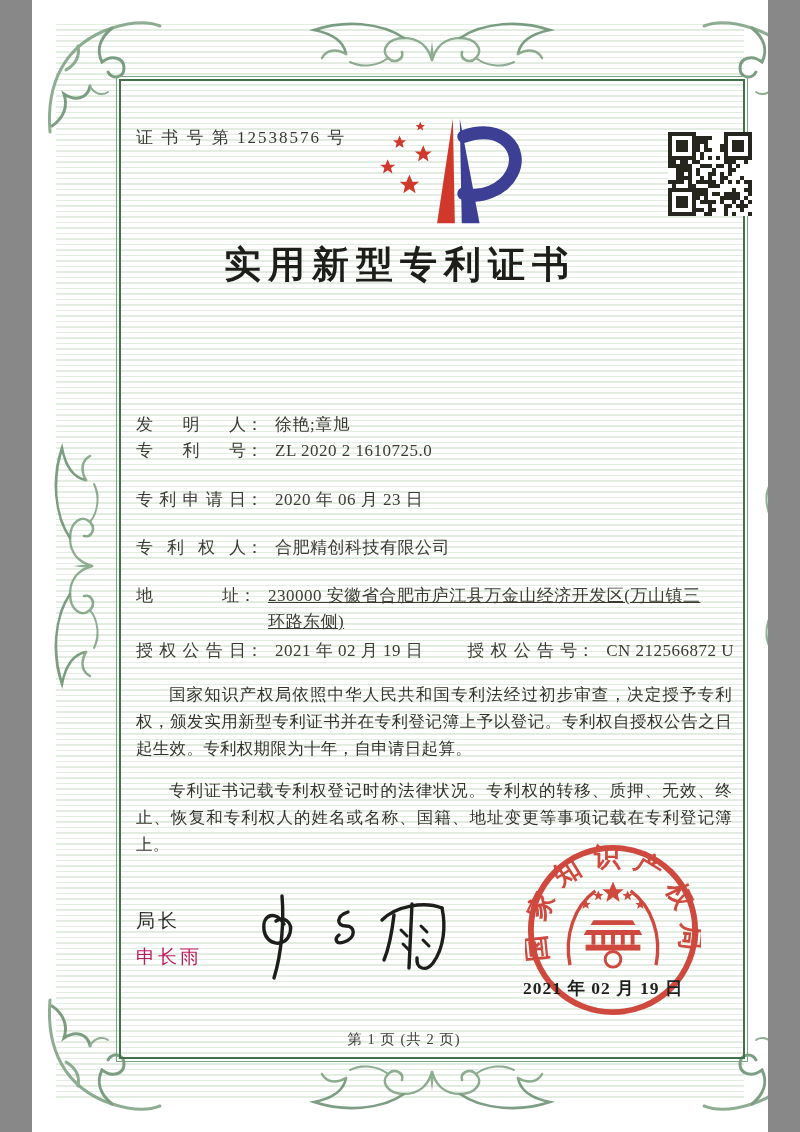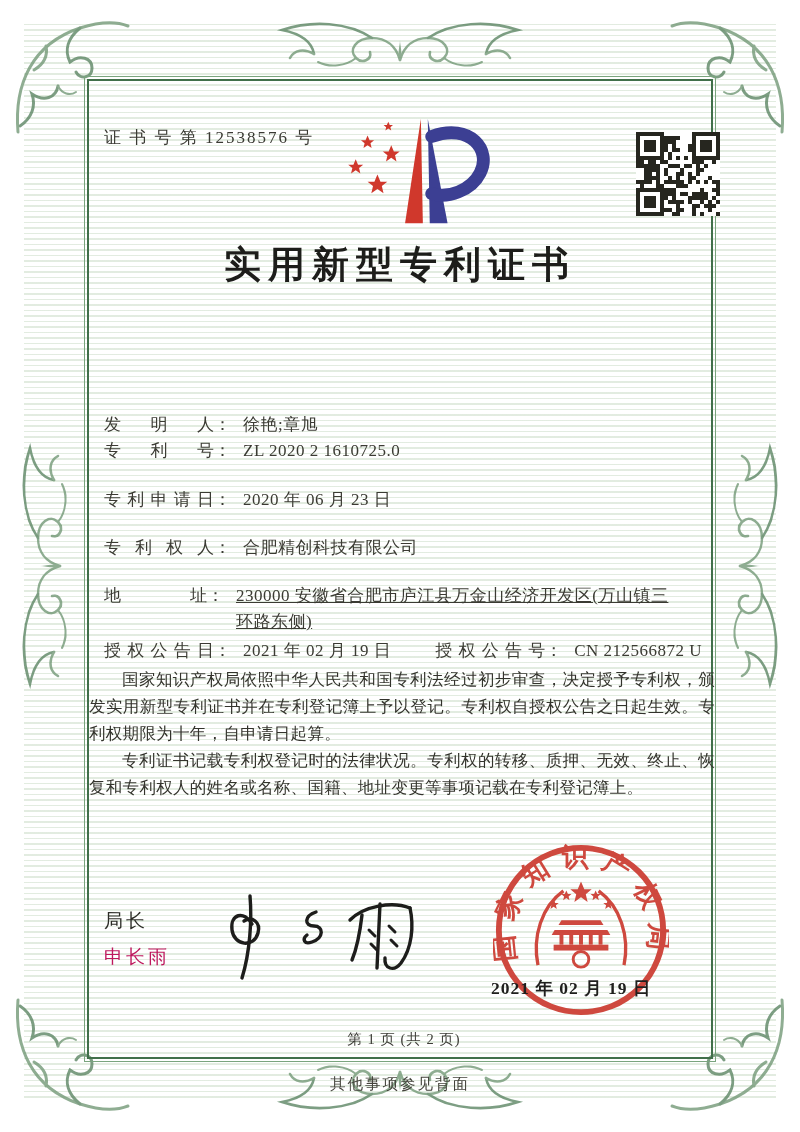--- a/index.html
+++ b/index.html
@@ -1,17 +1,17 @@
 <!DOCTYPE html>
 <html><head>
 <meta charset="utf-8">
 <style>
   html,body{margin:0;padding:0;background:#888;}
   .page{
-    position:relative; width:800px; height:1132px; margin:0 auto;
+    position:relative; width:736px; height:1132px; margin:0 auto;
     background:#ffffff; overflow:hidden;
     font-family:"Liberation Serif","DejaVu Serif",serif;
     color:#33332c;
   }
   .abs{position:absolute;}
   
   .stripes{
     left:24px; top:24px; right:24px; bottom:30px;
     background:repeating-linear-gradient(180deg,
       rgba(168,197,162,.33) 0 1.2px, rgba(255,255,255,0) 1.2px 5.5px);
@@ -36,21 +36,21 @@
   .row .flabel{
     display:inline-block; width:110px; text-align:justify; text-align-last:justify;
     vertical-align:top; color:#3b3b33;
   }
   .row .fcolon{display:inline-block; vertical-align:top;}
   .row .fvalue{display:inline-block; margin-left:12px; vertical-align:top; letter-spacing:.5px;}
   .row.wrap{white-space:normal; display:flex;}
   .row.wrap .fvalue{width:470px;text-decoration:underline;}
   .pair2{margin-left:44px;}
   .bodytext{left:88px; top:666px; width:628px;}
-  .bodytext p{margin:1px; text-indent:2em; font-size:16.5px; line-height:26.8px;
+  .bodytext p{margin:16px; text-indent:2em; font-size:16.5px; line-height:26.8px;
     text-align:justify; color:#33332c; letter-spacing:.3px;}
   .official-title{left:104px; top:908px; font-size:19px; letter-spacing:3px; color:#2c2c27;text-align:center;}
   .official-name{left:104px; top:944px; font-size:19px; letter-spacing:3px; color:#be185d;}
   .signature{left:212px; top:888px;}
   .seal{left:493px; top:842px; opacity:.92;}
   .seal-date{left:491px; top:976px; font-size:17.5px; color:#1f1f1d; letter-spacing:1px; font-weight:600;}
   .page-number{left:8px; right:0; top:1030px; text-align:center; font-size:14.5px; letter-spacing:1px; color:#3c3c36;}
   .back-note{left:0; right:0; top:1074px; text-align:center; font-size:15.5px; letter-spacing:2px; color:#44443c;}
 </style>
 </head>
@@ -333,15 +333,14 @@
         <circle cx="90" cy="120" r="8" fill="none" stroke="#cb3a2f" stroke-width="3"></circle>
         <path d="M46,126 C40,96 50,66 72,50" fill="none" stroke="#cb3a2f" stroke-width="3.4"></path>
         <path d="M134,126 C140,96 130,66 108,50" fill="none" stroke="#cb3a2f" stroke-width="3.4"></path>
       </g>
     </g>
   </svg>
 
   <div class="abs seal-date">2021 年 02 月 19 日</div>
 
   <div class="abs page-number">第 1 页 (共 2 页)</div>
-  <div class="abs back-note">其他事项参见背面</div>
 
 </div>
 
 </body></html>

